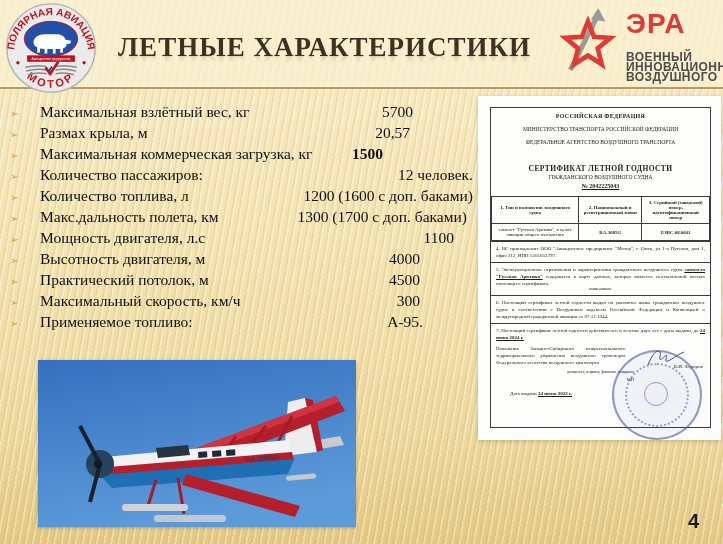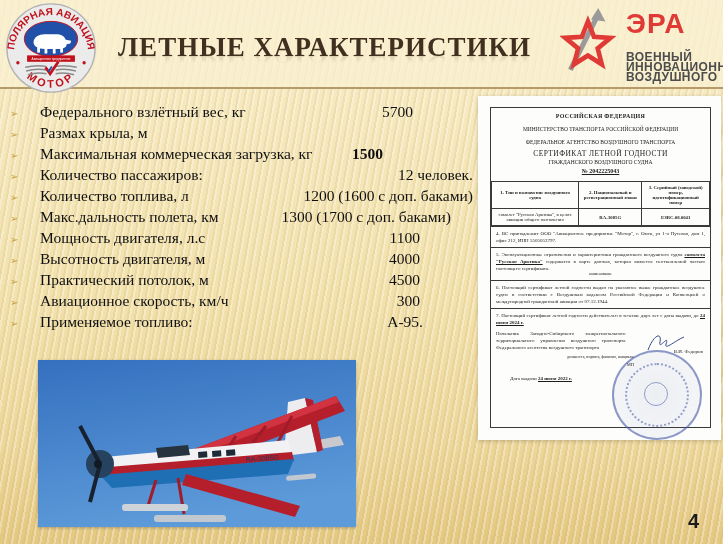--- a/index.html
+++ b/index.html
@@ -29,38 +29,38 @@
   .specs{position:absolute;top:103px;left:8px;width:470px;}
   .spec-row{display:flex;align-items:baseline;height:21px;font-size:15.5px;color:#101010;white-space:nowrap;}
   .spec-bullet{flex:none;width:30px;font-size:10px;color:#c6a045;align-self:center;padding-left:2px;}
   .spec-label{flex:none;}
   .spec-value{margin-left:auto;}
   .spec-row:nth-child(1) .spec-value{padding-right:65px;}
   .spec-row:nth-child(2) .spec-value{padding-right:68px;}
   .spec-row:nth-child(3) .spec-value{padding-right:95px;font-weight:bold;}
   .spec-row:nth-child(4) .spec-value{padding-right:5px;}
   .spec-row:nth-child(5) .spec-value{padding-right:5px;}
-  .spec-row:nth-child(6) .spec-value{padding-right:27px;}
-  .spec-row:nth-child(7) .spec-value{padding-right:58px;}
+  .spec-row:nth-child(6) .spec-value{padding-right:11px;}
+  .spec-row:nth-child(7) .spec-value{padding-right:24px;}
   .spec-row:nth-child(8) .spec-value{padding-right:58px;}
   .spec-row:nth-child(9) .spec-value{padding-right:58px;}
   .spec-row:nth-child(10) .spec-value{padding-right:58px;}
   .spec-row:nth-child(11) .spec-value{padding-right:55px;}
   
   .photo{position:absolute;left:38px;top:360px;width:318px;height:167px;box-shadow:0 1px 3px rgba(0,0,0,0.25);}
   .photo svg{display:block;}
   
   .certificate{position:absolute;left:478px;top:96px;width:243px;height:344px;
     background:#fdfdfb;box-shadow:0 1px 4px rgba(0,0,0,0.20);
     font-family:"Liberation Serif",serif;color:#1c1c1c;}
   .cert-inner{position:absolute;left:12px;right:10px;top:11px;bottom:12px;border:1px solid #3a3a3a;overflow:hidden;}
   .cert-head{text-align:center;padding:5px 8px 3px;}
   .cert-country{font-size:6px;font-weight:700;letter-spacing:0.3px;}
   .cert-ministry,.cert-agency{font-size:5.5px;margin-top:7px;}
-  .cert-title{font-size:7.5px;font-weight:400;letter-spacing:0.4px;margin-top:4px;}
+  .cert-title{font-size:7.5px;font-weight:700;letter-spacing:0.4px;margin-top:19px;}
   .cert-subtitle{font-size:5.5px;margin-top:1px;}
   .cert-number{font-size:6px;font-weight:700;text-decoration:underline;margin-top:3px;}
   table.cert-table{border-collapse:collapse;width:100%;margin-top:4px;}
   table.cert-table th,table.cert-table td{border:0.5px solid #3a3a3a;font-size:4.8px;text-align:center;padding:3px 3px;vertical-align:middle;}
   table.cert-table th{font-weight:700;}
   table.cert-table .c1{width:40%;}
   table.cert-table .c2{width:29%;}
   table.cert-table .c3{width:31%;}
   .cert-sec{border-top:0.5px solid #3a3a3a;font-size:5px;line-height:7px;padding:3px 5px;text-align:justify;}
   .cert-sec:first-of-type{border-top:none;}
@@ -145,26 +145,27 @@
         <div>ВОЕННЫЙ</div>
         <div>ИННОВАЦИОННЫЙ</div>
         <div>ВОЗДУШНОГО</div>
       </div>
     </div>
   </div>
 
   <div class="specs">
     <div class="spec-row">
       <span class="spec-bullet">➢</span>
-      <span class="spec-label">Федерального взлётный вес, кг</span>
+      <span class="spec-label">Максимальная взлётный вес, кг</span>
       <span class="spec-value">5700</span>
     </div>
     <div class="spec-row">
       <span class="spec-bullet">➢</span>
       <span class="spec-label">Размах крыла, м</span>
+      <span class="spec-value">20,57</span>
     </div>
     <div class="spec-row">
       <span class="spec-bullet">➢</span>
       <span class="spec-label">Максимальная коммерческая загрузка, кг</span>
       <span class="spec-value">1500</span>
     </div>
     <div class="spec-row">
       <span class="spec-bullet">➢</span>
       <span class="spec-label">Количество пассажиров:</span>
       <span class="spec-value">12 человек.</span>
@@ -189,21 +190,21 @@
       <span class="spec-label">Высотность двигателя, м</span>
       <span class="spec-value">4000</span>
     </div>
     <div class="spec-row">
       <span class="spec-bullet">➢</span>
       <span class="spec-label">Практический потолок, м</span>
       <span class="spec-value">4500</span>
     </div>
     <div class="spec-row">
       <span class="spec-bullet">➢</span>
-      <span class="spec-label">Авиационное скорость, км/ч</span>
+      <span class="spec-label">Максимальный скорость, км/ч</span>
       <span class="spec-value">300</span>
     </div>
     <div class="spec-row">
       <span class="spec-bullet">➢</span>
       <span class="spec-label">Применяемое топливо:</span>
       <span class="spec-value">А-95.</span>
     </div>
   </div>
 
   <div class="photo">

